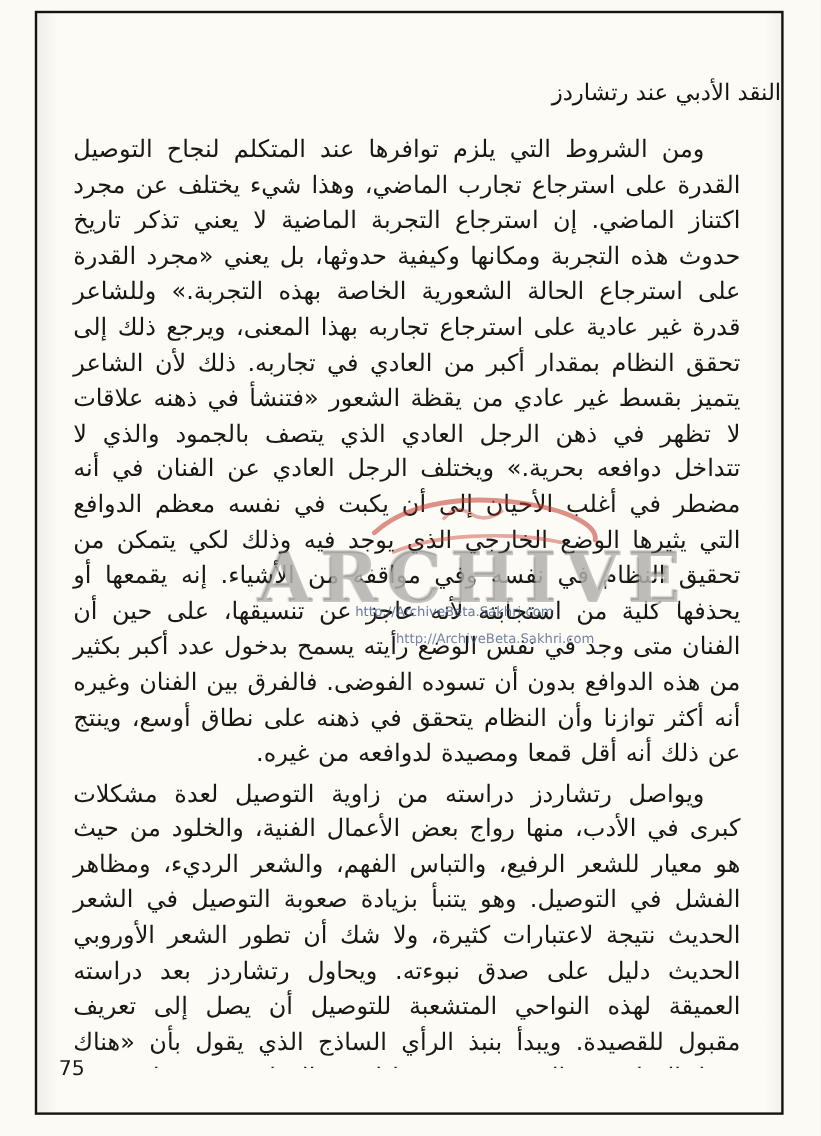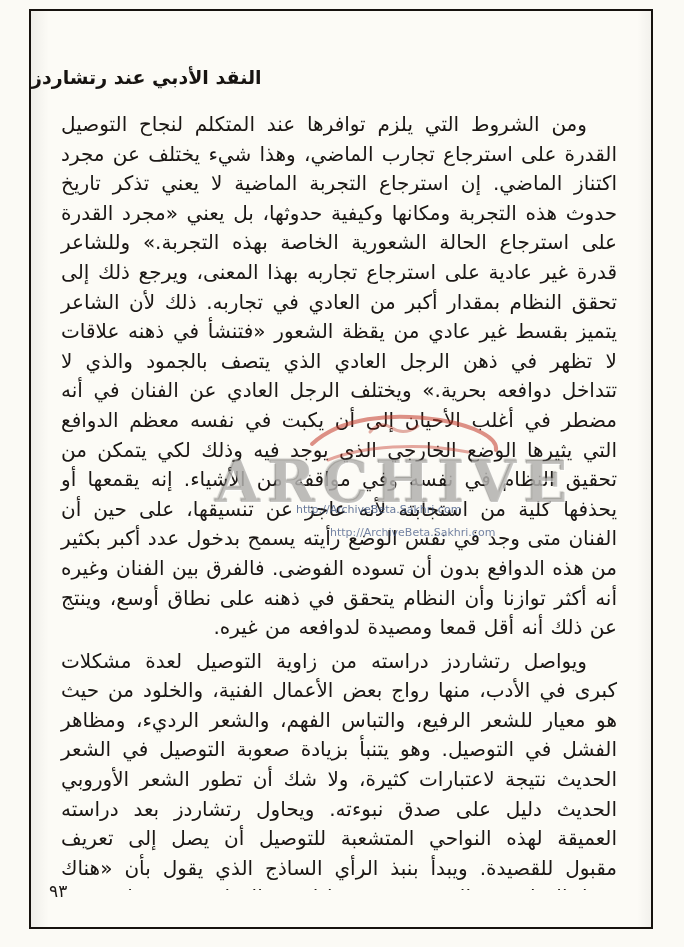--- a/index.html
+++ b/index.html
@@ -27,24 +27,24 @@
       linear-gradient(90deg, rgba(0,0,0,0.05) 0, rgba(0,0,0,0) 18px),
       linear-gradient(270deg, rgba(0,0,0,0.04) 0, rgba(0,0,0,0) 14px),
       #fcfbf6;
     box-sizing: border-box;
   }
   .title {
     position: absolute;
     top: 55px;
     left: 0;
     width: 100%;
-    text-align: left;
+    text-align: right;
     margin: 0;
     font-size: 19px;
-    font-weight: bold;
+    font-weight: normal;
     color: #171411;
     direction: rtl;
   }
   .bodytext {
     position: absolute;
     top: 95px;
     right: 30px;
     left: 26px;
     height: 784px;
     overflow: hidden;
@@ -118,21 +118,21 @@
 
   <div class="frame">
 
     <h1 class="title">النقد الأدبي عند رتشاردز</h1>
 
     <div class="bodytext" dir="rtl" lang="ar">
       <p class="para">ومن الشروط التي يلزم توافرها عند المتكلم لنجاح التوصيل القدرة على استرجاع تجارب الماضي، وهذا شيء يختلف عن مجرد اكتناز الماضي. إن استرجاع التجربة الماضية لا يعني تذكر تاريخ حدوث هذه التجربة ومكانها وكيفية حدوثها، بل يعني «مجرد القدرة على استرجاع الحالة الشعورية الخاصة بهذه التجربة.» وللشاعر قدرة غير عادية على استرجاع تجاربه بهذا المعنى، ويرجع ذلك إلى تحقق النظام بمقدار أكبر من العادي في تجاربه. ذلك لأن الشاعر يتميز بقسط غير عادي من يقظة الشعور «فتنشأ في ذهنه علاقات لا تظهر في ذهن الرجل العادي الذي يتصف بالجمود والذي لا تتداخل دوافعه بحرية.» ويختلف الرجل العادي عن الفنان في أنه مضطر في أغلب الأحيان إلى أن يكبت في نفسه معظم الدوافع التي يثيرها الوضع الخارجي الذي يوجد فيه وذلك لكي يتمكن من تحقيق النظام في نفسه وفي مواقفه من الأشياء. إنه يقمعها أو يحذفها كلية من استجابته لأنه عاجز عن تنسيقها، على حين أن الفنان متى وجد في نفس الوضع رأيته يسمح بدخول عدد أكبر بكثير من هذه الدوافع بدون أن تسوده الفوضى. فالفرق بين الفنان وغيره أنه أكثر توازنا وأن النظام يتحقق في ذهنه على نطاق أوسع، وينتج عن ذلك أنه أقل قمعا ومصيدة لدوافعه من غيره.</p>
       <p class="para">ويواصل رتشاردز دراسته من زاوية التوصيل لعدة مشكلات كبرى في الأدب، منها رواج بعض الأعمال الفنية، والخلود من حيث هو معيار للشعر الرفيع، والتباس الفهم، والشعر الرديء، ومظاهر الفشل في التوصيل. وهو يتنبأ بزيادة صعوبة التوصيل في الشعر الحديث نتيجة لاعتبارات كثيرة، ولا شك أن تطور الشعر الأوروبي الحديث دليل على صدق نبوءته. ويحاول رتشاردز بعد دراسته العميقة لهذه النواحي المتشعبة للتوصيل أن يصل إلى تعريف مقبول للقصيدة. ويبدأ بنبذ الرأي الساذج الذي يقول بأن «هناك شيئا بالفعل هو «القصيدة» متيسرا لجميع القراء ويصدر عليه جميع القراء أحكامهم.» فهذا الرأي في نظره مجرد خرافة «تشجعها طبيعة كل لغة ليست مغرقة في الاطناب على نحو لا يحتمل.» ويبين أن الاستعمال اللغوي الشائع لكلمة «قصيدة» قد يشير على نحو غامض إلى واحد أو أكثر من أربعة أشياء مختلفة كل الاختلاف ويسهل الخلط بينها: أولها تجربة الفنان أو ذلك الجزء منها الذي له دخل بالموضوع، وثانيها تجربة القارىء المؤهل الذي لم يسىء فهم القصيدة، وثالثها التجربة</p>
     </div>
 
-    <div class="pagenum">٩٣</div>
+    <div class="pagenum">75</div>
   </div>
 
   <div class="wm-big">ARCHIVE</div>
 
   <div class="wm-url-1">http://ArchiveBeta.Sakhri.com</div>
 
   <div class="wm-url-2">http://ArchiveBeta.Sakhri.com</div>
 
   <svg class="stamp" viewBox="0 0 210 84" xmlns="http://www.w3.org/2000/svg">
     <path d="M12 46 C 40 20, 90 14, 140 22 C 175 28, 198 40, 196 52" fill="none" stroke="#c43a2a" stroke-width="4" stroke-linecap="round"></path>

